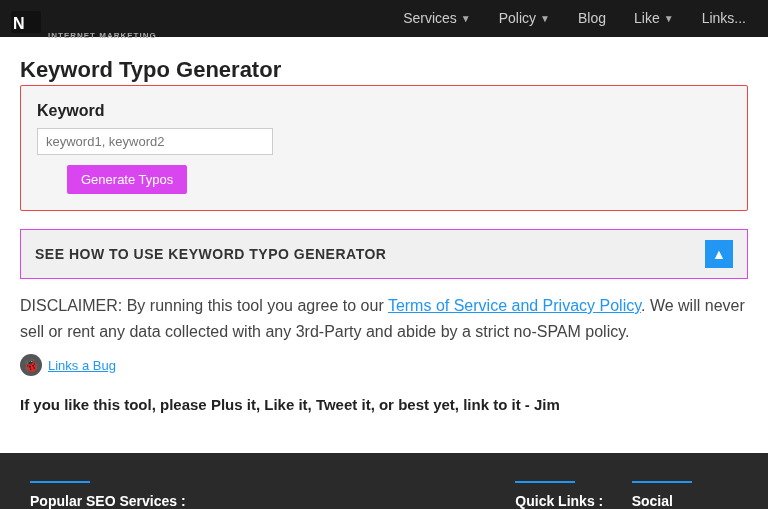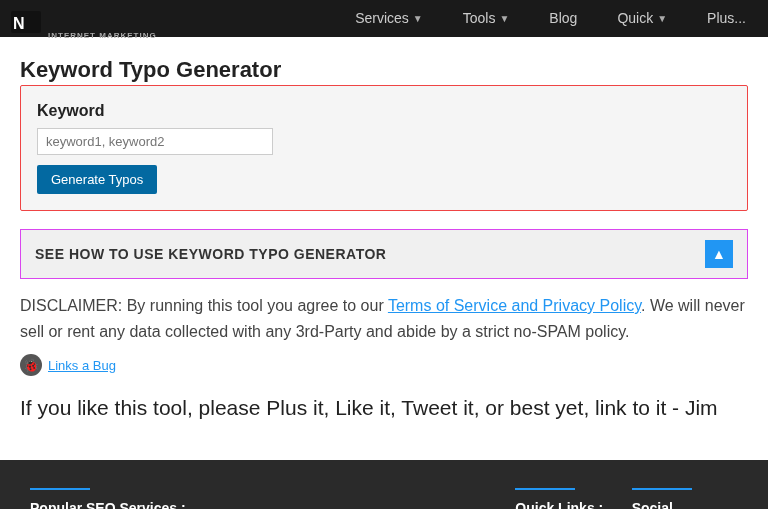--- a/index.html
+++ b/index.html
@@ -32,21 +32,21 @@
     }
     .logo-text-box {
       display: flex;
       flex-direction: column;
       margin-top: 34px;
     }
     .navbar-nav {
       display: flex;
       align-items: center;
       list-style: none;
-      gap: 16px;
+      gap: 4px;
     }
     .navbar-nav li a {
       color: #ccc;
       text-decoration: none;
       padding: 0 12px;
       font-size: 14px;
       display: flex;
       align-items: center;
       gap: 4px;
       height: 37px;
@@ -87,27 +87,28 @@
     .tool-box input[type="text"] {
       width: 236px;
       padding: 5px 8px;
       border: 1px solid #ccc;
       font-size: 13px;
       color: #999;
       margin-bottom: 10px;
       display: block;
     }
     .btn-generate {
-      background: #0369a1;
+      background: #d946ef;
       color: #fff;
       border: none;
       padding: 7px 14px;
       font-size: 13px;
       cursor: pointer;
       border-radius: 2px;
+      margin-left: 30px;
     }
 
     
     .how-to-banner {
       background: #f0f0f0;
       border: 1px solid #d946ef;
       display: flex;
       align-items: center;
       justify-content: space-between;
       padding: 10px 14px;
@@ -164,22 +165,22 @@
     }
     .report-bug-link {
       color: #2196F3;
       text-decoration: underline;
       font-size: 13px;
       cursor: pointer;
     }
 
     
     .promo-text {
-      font-size: 21px;
-      font-weight: normal;
+      font-size: 15px;
+      font-weight: bold;
       color: #222;
       margin-bottom: 10px;
     }
 
     
     .footer {
       background: #2a2a2a;
       color: #ccc;
       padding: 28px 30px 20px 30px;
     }
@@ -222,38 +223,38 @@
   </div>
   <ul class="navbar-nav">
     <li>
       <a href="#">
         <span>Services</span>
         <span class="dropdown-arrow">▼</span>
       </a>
     </li>
     <li>
       <a href="#">
-        <span>Tools</span>
+        <span>Policy</span>
         <span class="dropdown-arrow">▼</span>
       </a>
     </li>
     <li>
       <a href="#">
         <span>Blog</span>
       </a>
     </li>
     <li>
       <a href="#">
-        <span>Quick</span>
+        <span>Like</span>
         <span class="dropdown-arrow">▼</span>
       </a>
     </li>
     <li>
       <a href="#">
-        <span>Plus...</span>
+        <span>Links...</span>
       </a>
     </li>
   </ul>
 </nav>
 
 <div class="main-content">
   <h1 class="page-title">Keyword Typo Generator</h1>
 
   <div class="tool-box">
     <label>Keyword</label>

